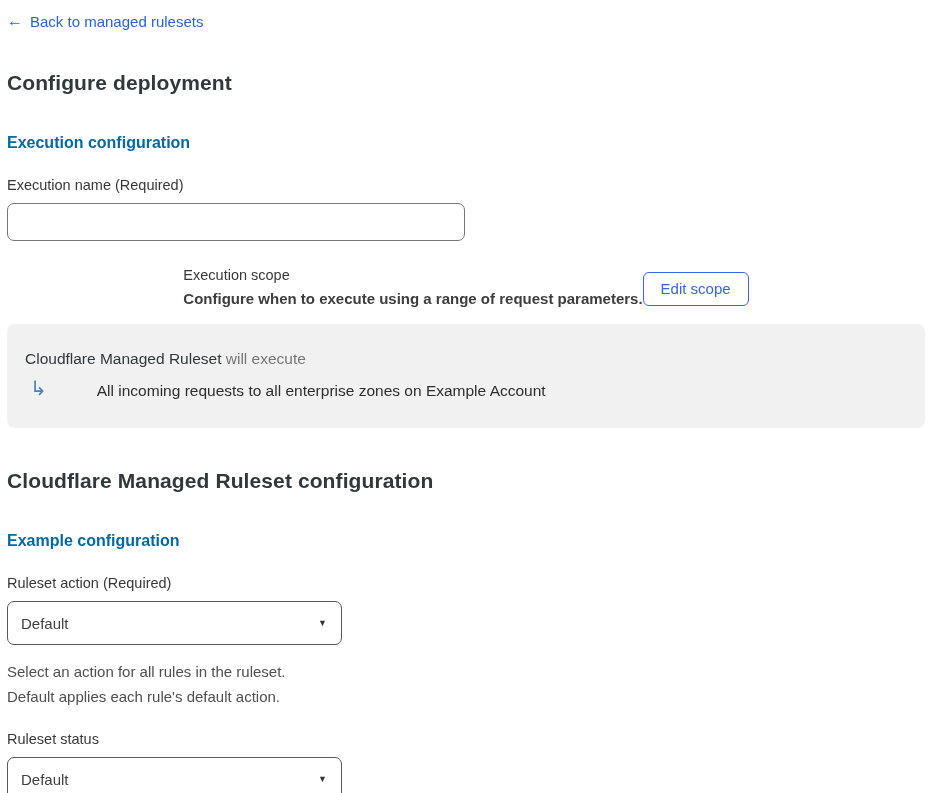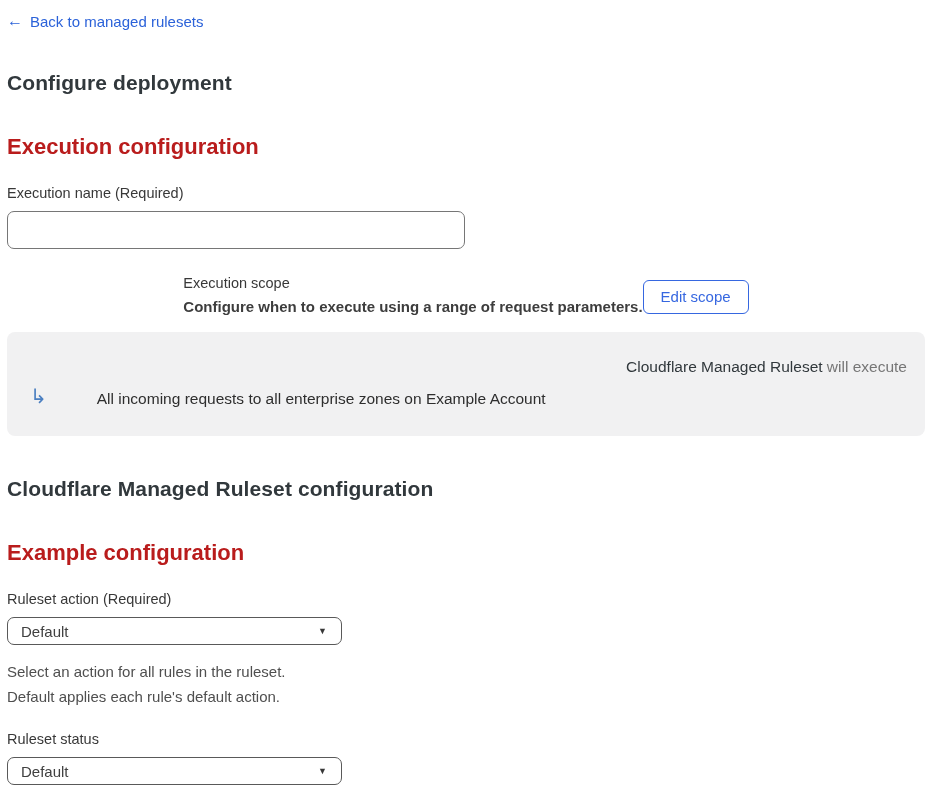--- a/index.html
+++ b/index.html
@@ -25,23 +25,23 @@
   h1.page-title {
     margin-top: 41px;
     font-size: 21px;
     font-weight: 600;
     color: #31383c;
     letter-spacing: 0.1px;
   }
 
   h2.section-title {
     margin-top: 39px;
-    font-size: 22px;
+    font-size: 16px;
     font-weight: 700;
-    color: #b91c1c;
+    color: #0369a1;
   }
 
   .field-label {
     margin-top: 25px;
     font-size: 14.5px;
     color: #383838;
   }
 
   input.text-input {
     display: block;
@@ -86,21 +86,20 @@
     height: 34px;
     cursor: pointer;
     margin-top: 3px;
   }
 
   .scope-summary-panel {
     margin-top: 14px;
     background: #f1f1f2;
     border-radius: 8px;
     padding: 26px 18px 27px 18px;
-    text-align: right;
   }
   .scope-summary-line1 { font-size: 15.5px; }
   .scope-summary-line1 .ruleset-name { color: #31383c; }
   .scope-summary-line1 .will-execute { color: #767676; }
   .scope-summary-line2 {
     margin-top: 13px;
     display: flex;
     align-items: center;
     gap: 10px;
     padding-left: 5px;
@@ -114,21 +113,21 @@
   }
   .scope-summary-line2 .scope-target {
     font-size: 15.5px;
     color: #2e2e2e;
     margin-left: 40px;
   }
 
   .select-control {
     margin-top: 10px;
     width: 335px;
-    height: 28px;
+    height: 44px;
     border: 1px solid #595959;
     border-radius: 7px;
     background: #fff;
     display: flex;
     align-items: center;
     justify-content: space-between;
     padding: 0 14px 0 13px;
     cursor: pointer;
   }
   .select-control .select-value {

